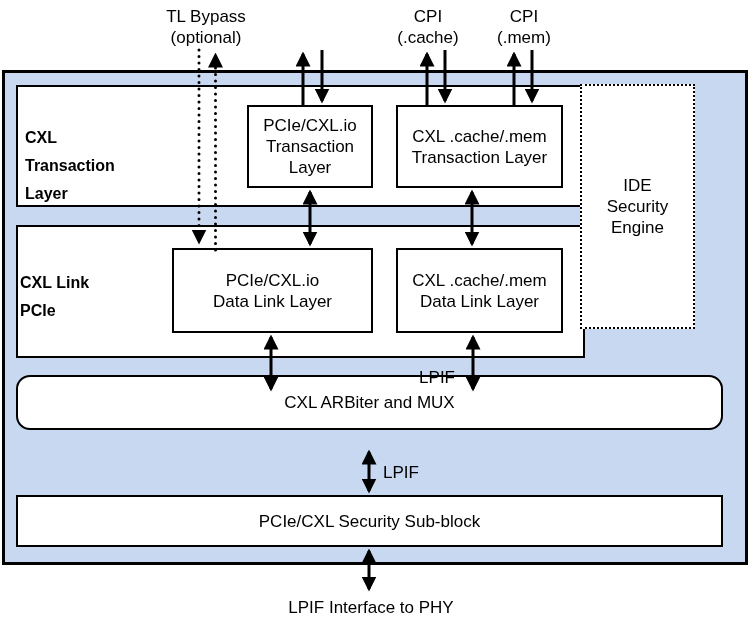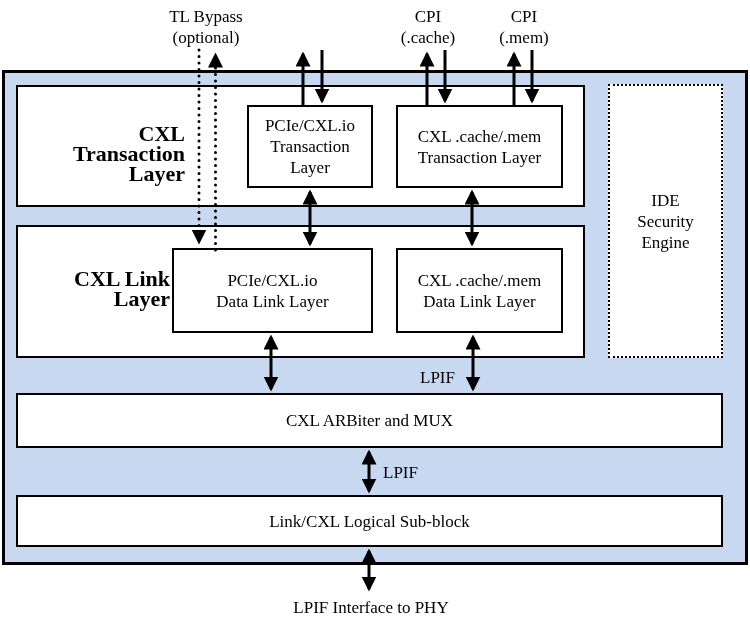--- a/index.html
+++ b/index.html
@@ -4,37 +4,37 @@
 <style>
   :root{
     --panel-fill:#c9d8f1;
     --box-fill:#ffffff;
     --line:#000000;
     --page-bg:#ffffff;
   }
   html,body{margin:0;padding:0;background:var(--page-bg);}
   .stage{
     position:relative;width:750px;height:629px;background:var(--page-bg);
-    font-family:Liberation Serif, serif;color:#000;overflow:hidden;
+    font-family:Liberation Sans, sans-serif;color:#000;overflow:hidden;
   }
   .panel{
     position:absolute;background:var(--panel-fill);
     border:3px solid var(--line);box-sizing:border-box;
   }
   .box{
     position:absolute;background:var(--box-fill);
     border:2px solid var(--line);box-sizing:border-box;
     display:flex;align-items:center;justify-content:center;
     text-align:center;font-size:17px;line-height:21px;
   }
   .box.dotted{border:2px dotted var(--line);}
   .box-label{white-space:pre-line;}
   .side-label{
-    position:absolute;font-weight:bold;font-size:22px;line-height:20px;
-    text-align:right;white-space:pre-line;z-index:3;
+    position:absolute;font-weight:bold;font-size:16px;line-height:28px;
+    text-align:left;white-space:pre-line;z-index:3;
   }
   .txt{
     position:absolute;font-size:17px;line-height:21px;text-align:center;
     white-space:pre-line;z-index:3;
   }
   .overlay{
     position:absolute;left:0;top:0;z-index:4;pointer-events:none;
   }
   .overlay line{stroke:var(--line);stroke-width:3;}
   .overlay line.dotline{stroke-dasharray:0 6.5;stroke-linecap:round;}
@@ -64,46 +64,46 @@
 Transaction
 Layer</span>
   </div>
   <div class="box" style="left:396px;top:105px;width:167px;height:83px;">
     <span class="box-label">CXL .cache/.mem
 Transaction Layer</span>
   </div>
 
   <div class="box" style="left:16px;top:225px;width:569px;height:133px;"></div>
   <div class="side-label" style="left:20px;top:269px;width:150px;">CXL Link
-Layer</div>
+PCIe</div>
 
   <div class="box" style="left:172px;top:248px;width:201px;height:85px;">
     <span class="box-label">PCIe/CXL.io
 Data Link Layer</span>
   </div>
   <div class="box" style="left:396px;top:248px;width:167px;height:85px;">
     <span class="box-label">CXL .cache/.mem
 Data Link Layer</span>
   </div>
 
-  <div class="box dotted" style="left:608px;top:84px;width:115px;height:274px;">
+  <div class="box dotted" style="left:580px;top:84px;width:115px;height:245px;">
     <span class="box-label">IDE
 Security
 Engine</span>
   </div>
 
   <div class="txt" style="left:395px;top:367px;width:60px;text-align:right;">LPIF</div>
   <div class="txt" style="left:383px;top:462px;width:60px;text-align:left;">LPIF</div>
 
-  <div class="box" style="left:16px;top:393px;width:707px;height:55px;">
+  <div class="box" style="left:16px;top:375px;width:707px;height:55px;border-radius:14px;">
     <span class="box-label">CXL ARBiter and MUX</span>
   </div>
 
   <div class="box" style="left:16px;top:495px;width:707px;height:52px;">
-    <span class="box-label">Link/CXL Logical Sub-block</span>
+    <span class="box-label">PCIe/CXL Security Sub-block</span>
   </div>
 
   <div class="txt" style="left:271px;top:597px;width:200px;">LPIF Interface to PHY</div>
 
   <svg class="overlay" width="750" height="629" viewBox="0 0 750 629">
     <defs>
       <marker id="ahUp" viewBox="0 0 6 6" refX="5" refY="3" markerWidth="5" markerHeight="5" orient="270">
         <path d="M0,0 L6,3 L0,6 Z"></path>
       </marker>
       <marker id="ahDown" viewBox="0 0 6 6" refX="5" refY="3" markerWidth="5" markerHeight="5" orient="90">

